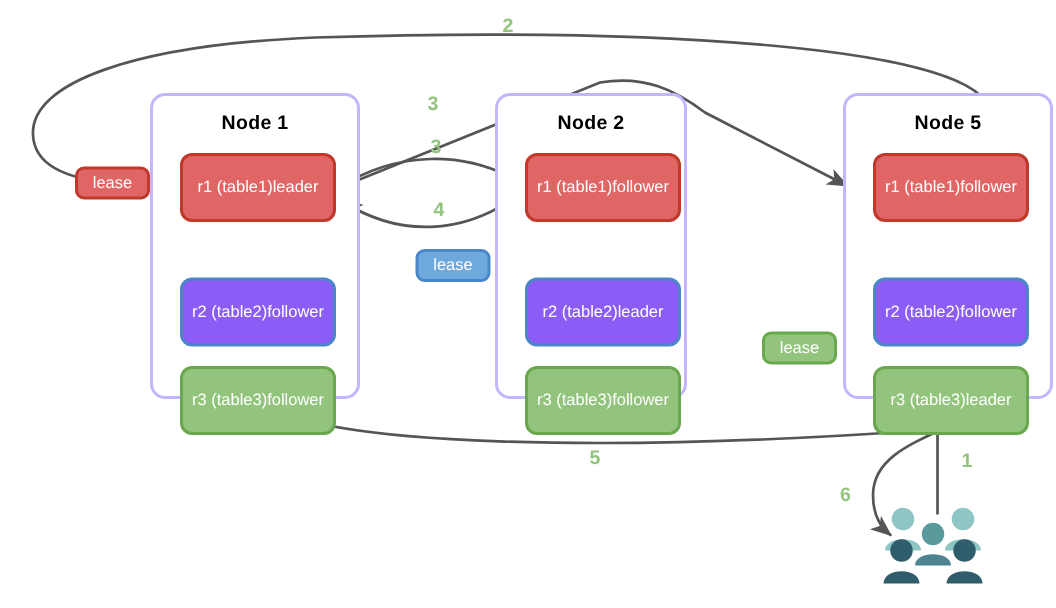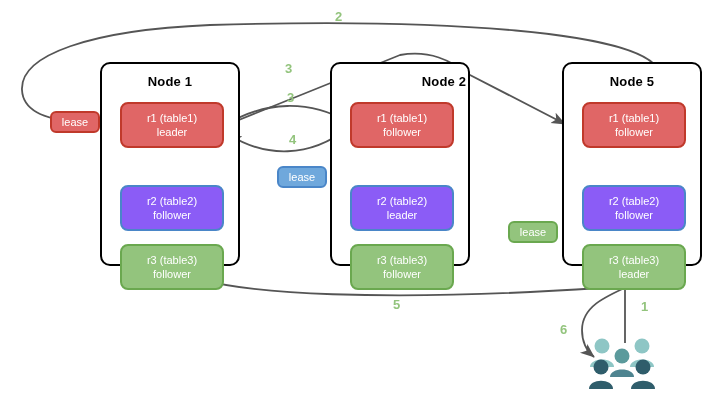--- a/index.html
+++ b/index.html
@@ -20,21 +20,21 @@
   #edges {
     position: absolute;
     left: 0; top: 0;
     width: 704px;
     height: 405px;
     pointer-events: none;
   }
   .node-box {
     position: absolute;
     box-sizing: border-box;
-    border: 2px solid #000000;
+    border: 2px solid #c4b5fd;
     border-radius: 10px;
     background: #ffffff;
   }
   .node-title {
     position: absolute;
     width: 100%;
     text-align: center;
     top: 10px;
     font-size: 13px;
     font-weight: bold;
@@ -42,21 +42,21 @@
     letter-spacing: 0.2px;
   }
   .replica {
     position: absolute;
     left: 18px;
     width: 104px;
     height: 46px;
     box-sizing: border-box;
     border-radius: 8px;
     display: flex;
-    flex-direction: column;
+    flex-direction: row;
     align-items: center;
     justify-content: center;
     color: #ffffff;
     font-size: 11px;
     line-height: 14px;
     text-align: center;
   }
   .rep-red   { background: #e06666; border: 2px solid #c0392b; }
   .rep-blue  { background: #8b5cf6; border: 2px solid #4a86c8; margin-top: 28px; }
   .rep-green { background: #93c47d; border: 2px solid #6aa84f; margin-top: 32px; }
@@ -129,21 +129,21 @@
     <div class="replica rep-blue" style="top:93px;">
       <span class="rep-line">r2 (table2)</span>
       <span class="rep-line">follower</span>
     </div>
     <div class="replica rep-green" style="top:148px;">
       <span class="rep-line">r3 (table3)</span>
       <span class="rep-line">follower</span>
     </div>
   </div>
 
-  <div class="node-box" style="left:330px; top:62px; width:140px; height:204px;padding-left:44px;">
+  <div class="node-box" style="left:330px; top:62px; width:128px; height:204px;">
     <div class="node-title">Node 2</div>
     <div class="replica rep-red" style="top:38px;">
       <span class="rep-line">r1 (table1)</span>
       <span class="rep-line">follower</span>
     </div>
     <div class="replica rep-blue" style="top:93px;">
       <span class="rep-line">r2 (table2)</span>
       <span class="rep-line">leader</span>
     </div>
     <div class="replica rep-green" style="top:148px;">

